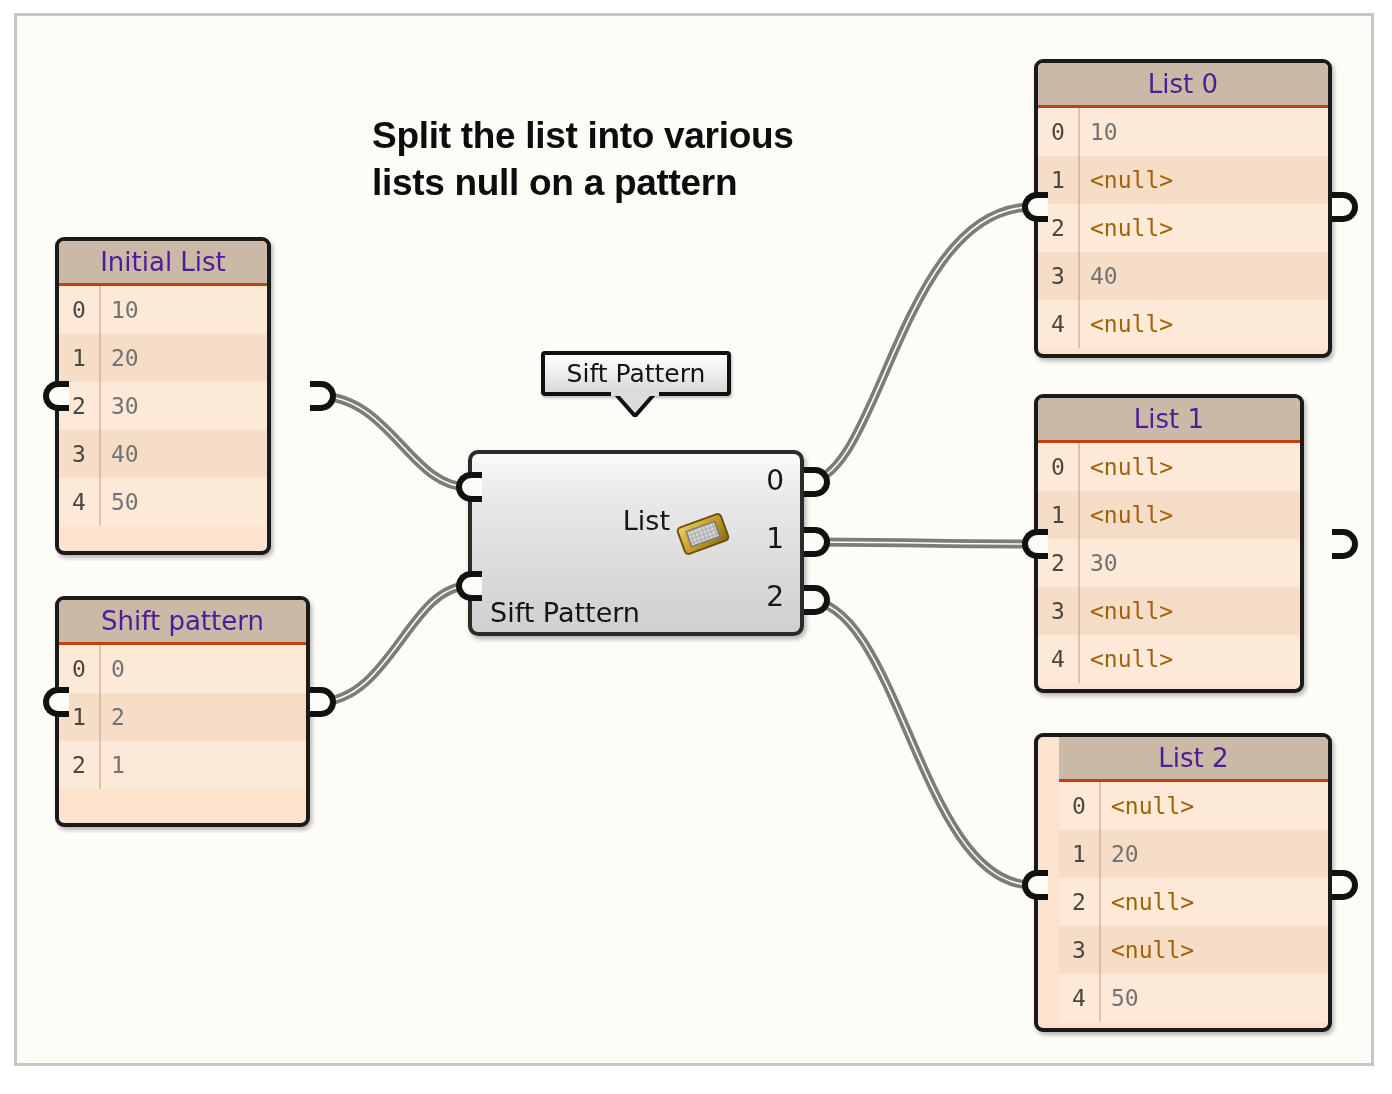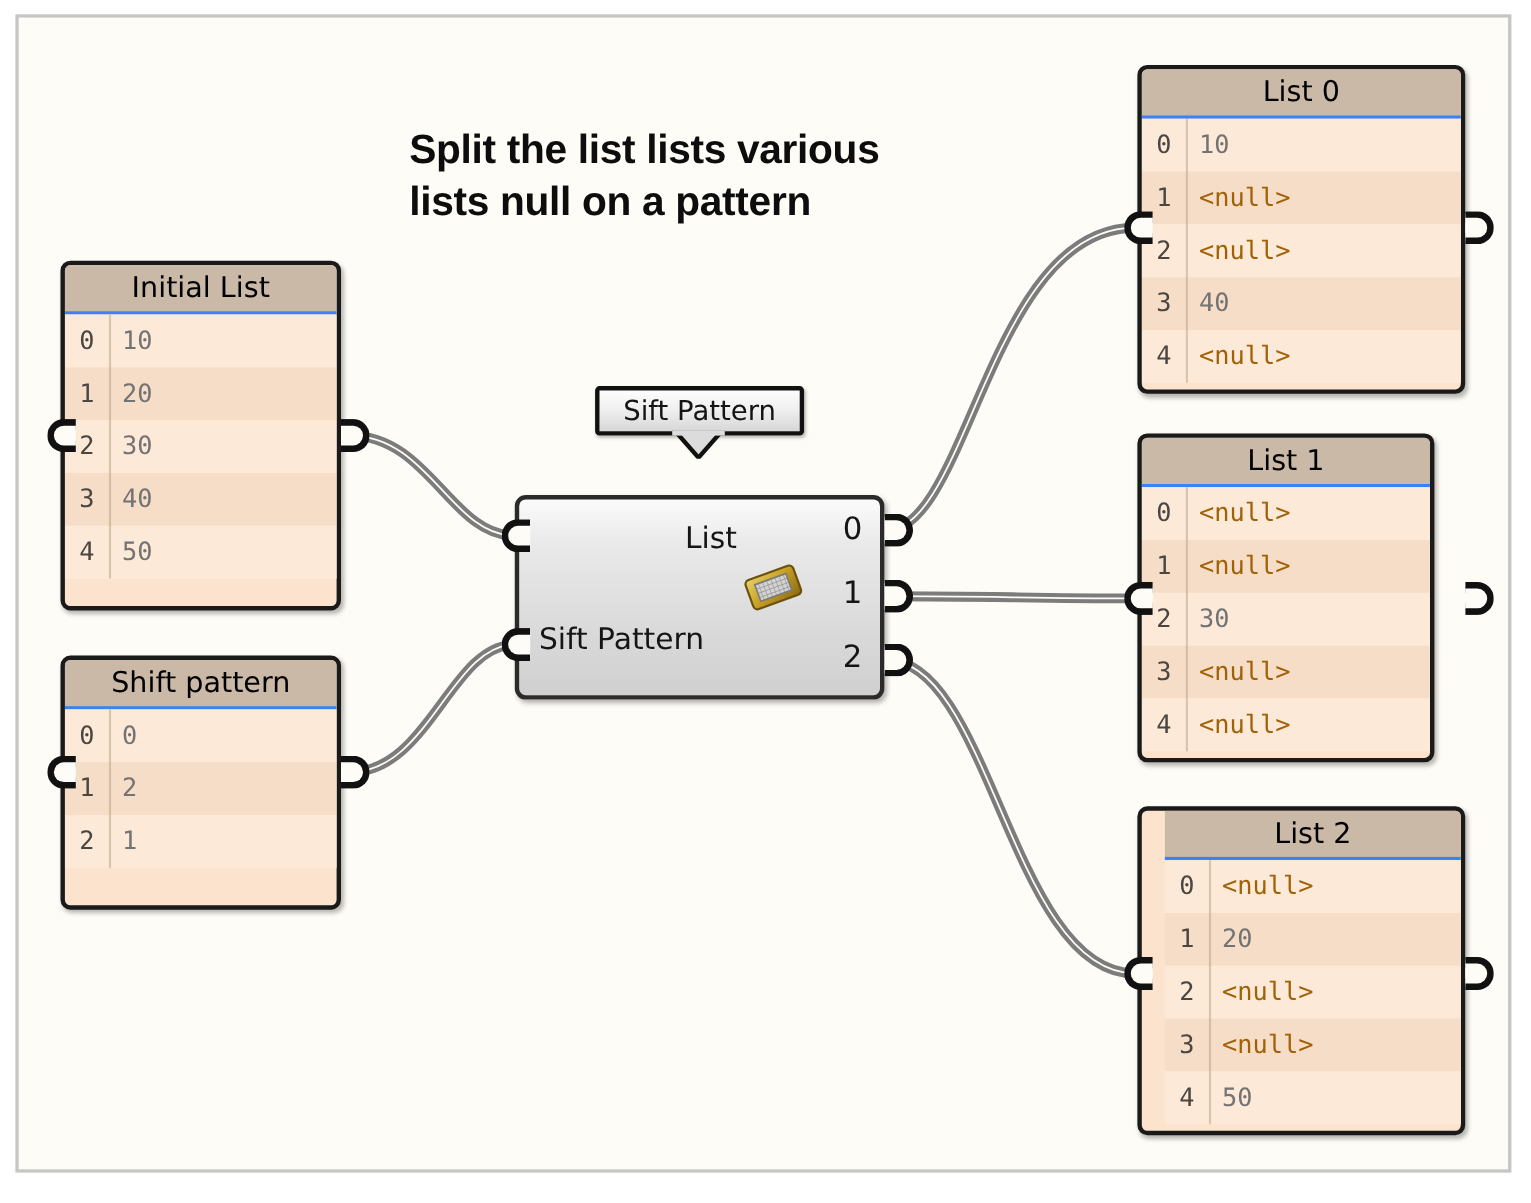--- a/index.html
+++ b/index.html
@@ -53,26 +53,26 @@
     border: 4px solid #1a1a1a;
     border-radius: 9px;
     background: #fbe3cd;
     box-sizing: border-box;
     overflow: hidden;
     box-shadow: 2px 3px 4px rgba(0,0,0,0.28);
   }
   .watch-head {
     height: 45px;
     background: #cbb9a8;
-    border-bottom: 3px solid #3b82f6;
+    border-bottom: 3px solid #c2410c;
     display: flex;
     align-items: center;
     justify-content: center;
     font-size: 26px;
-    color: #000000;
+    color: #4c1d95;
     font-family: "DejaVu Sans", sans-serif;
     box-sizing: border-box;
   }
   .watch-body {
     position: relative;
     background: #fce9d8;
   }
   
   .watch-body::after {
     content: "";
@@ -118,20 +118,21 @@
     box-sizing: border-box;
     box-shadow: 2px 3px 5px rgba(0,0,0,0.30);
   }
   .in-label {
     position: absolute;
     right: 16px;
     font-size: 27px;
     color: #151515;
     font-family: "DejaVu Sans", sans-serif;
     white-space: nowrap;
+    margin-top: 31px;
   }
   .in-label.p0 { top: 20px; right: 130px; }
   .in-label.p1 { top: 112px; left: 18px; right: auto; }
   .out-label {
     position: absolute;
     right: 16px;
     font-size: 28px;
     color: #151515;
     font-family: "DejaVu Sans", sans-serif;
   }
@@ -213,25 +214,25 @@
   <g fill="none" stroke="#fdfcf6" stroke-width="1.6" stroke-linecap="round">
     <path d="M 318,396 C 390,396 410,487 468,487"></path>
     <path d="M 318,702 C 390,702 410,586 468,586"></path>
     <path d="M 806,482 C 880,482 900,207 1032,207"></path>
     <path d="M 806,542 C 900,542 940,544 1032,544"></path>
     <path d="M 806,600 C 900,600 920,885 1032,885"></path>
   </g>
 </svg>
 
 <div id="title">
-  <div>Split the list lists various</div>
+  <div>Split the list into various</div>
   <div>lists null on a pattern</div>
 </div>
 
-<div class="watch-node" id="node-initial-list" style="left:55px; top:237px; width:255px; height:318px;">
+<div class="watch-node" id="node-initial-list" style="left:55px; top:237px; width:216px; height:318px;">
   <div class="watch-head">Initial List</div>
   <div class="watch-body">
     <div class="watch-row even">
       <span class="watch-idx">0</span>
       <span class="watch-val">10</span>
     </div>
     <div class="watch-row odd">
       <span class="watch-idx">1</span>
       <span class="watch-val">20</span>
     </div>

